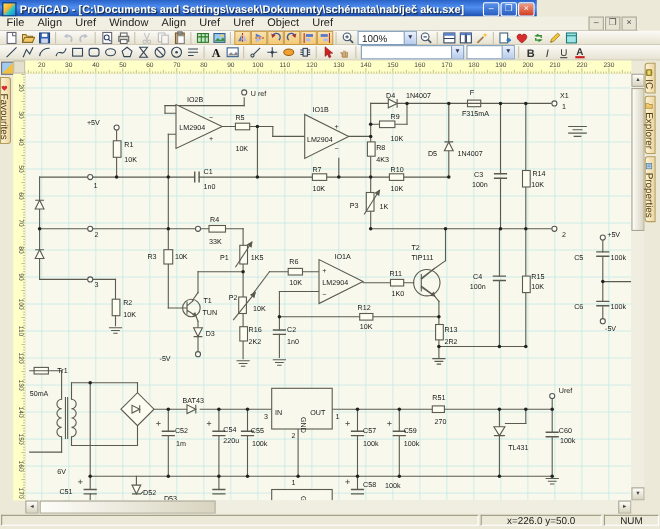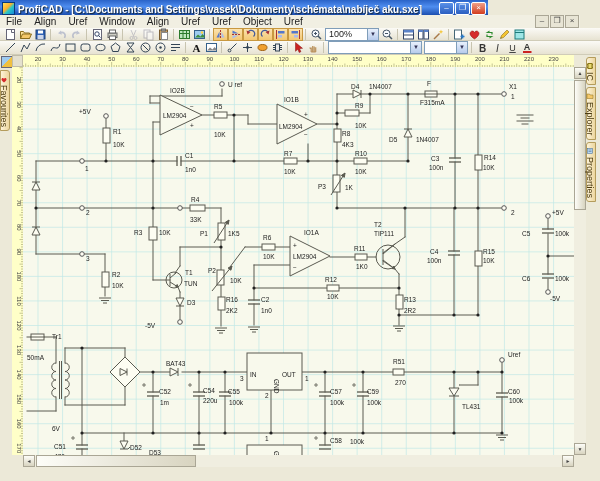--- a/index.html
+++ b/index.html
@@ -29,21 +29,21 @@
   .toolbar{position:absolute;left:0;width:600px;background:linear-gradient(#fbfaf6,#e7e3d2);
     border-bottom:1px solid #d0ccb8;display:flex;align-items:center;padding-left:3px;box-sizing:border-box;}
   #tb1{top:28px;height:13px;}
   #tb2{top:41px;height:14px;}
   .tbtn{width:15px;height:13px;display:flex;align-items:center;justify-content:center;flex:0 0 auto;}
   .tbtn svg{display:block;}
   .tsel{background:linear-gradient(#fbe3b0,#f3c873);border:1px solid #c89840;box-sizing:border-box;}
   .tdis{opacity:.5;}
   .tsep{width:6px;height:11px;flex:0 0 auto;position:relative;}
   .tsep:before{content:"";position:absolute;left:2px;top:0;width:1px;height:11px;background:#c8c4b0;}
-  .combo{height:11px;background:#fff;border:1px solid #7f9db9;display:flex;align-items:center;
+  .combo{height:11px;background:#fff;border:1px solid #7f9db9;display:flex;align-items:flex-end;
     font-size:9px;color:#222;flex:0 0 auto;margin:0 1px;}
   .combo .cv{flex:1;padding-left:3px;white-space:nowrap;overflow:hidden;}
   .combo .ca{width:10px;height:100%;background:linear-gradient(#e8f0fc,#b8ccec);
     border-left:1px solid #7f9db9;font-size:6px;line-height:11px;text-align:center;color:#335;}
   
   #leftstrip{position:absolute;left:0;top:55px;width:12px;height:412px;background:#ece9d8;}
   #rightstrip{position:absolute;left:586px;top:55px;width:11px;height:412px;background:#ece9d8;}
   .vtab{writing-mode:vertical-rl;background:linear-gradient(90deg,#fdf3d8,#ecd69e);
     border:1px solid #b49c5c;border-radius:0 3px 3px 0;color:#4a3a10;font-size:9px;
     padding:3px 0;margin:2px 0 0 0;width:10px;box-sizing:border-box;text-align:center;}
@@ -1390,13 +1390,18 @@
         </svg><span>IC</span></div>
       <div class="vtab"><svg class="tabicon" width="8" height="8" viewBox="0 0 8 8">
           <path d="M1 6.5V2h2.5l.7 1H7v3.5z" fill="#f4c86a" stroke="#8a6d1d" stroke-width=".5"></path>
         </svg><span>Explorer</span></div>
       <div class="vtab"><svg class="tabicon" width="8" height="8" viewBox="0 0 8 8">
           <rect x="1.5" y="1.5" width="5" height="5" fill="#bcd8f0" stroke="#35618c" stroke-width=".5"></rect>
           <path d="M2.5 3h3M2.5 4.5h3" stroke="#35618c" stroke-width=".5"></path>
         </svg><span>Properties</span></div>
     </div>
 
+  <div id="statusbar">
+    <div class="scell" id="scell-main"></div>
+    <div class="scell" id="scell-coords">x=226.0  y=50.0</div>
+    <div class="scell" id="scell-num">NUM</div>
+  </div>
 </div>
 
 </body></html>

